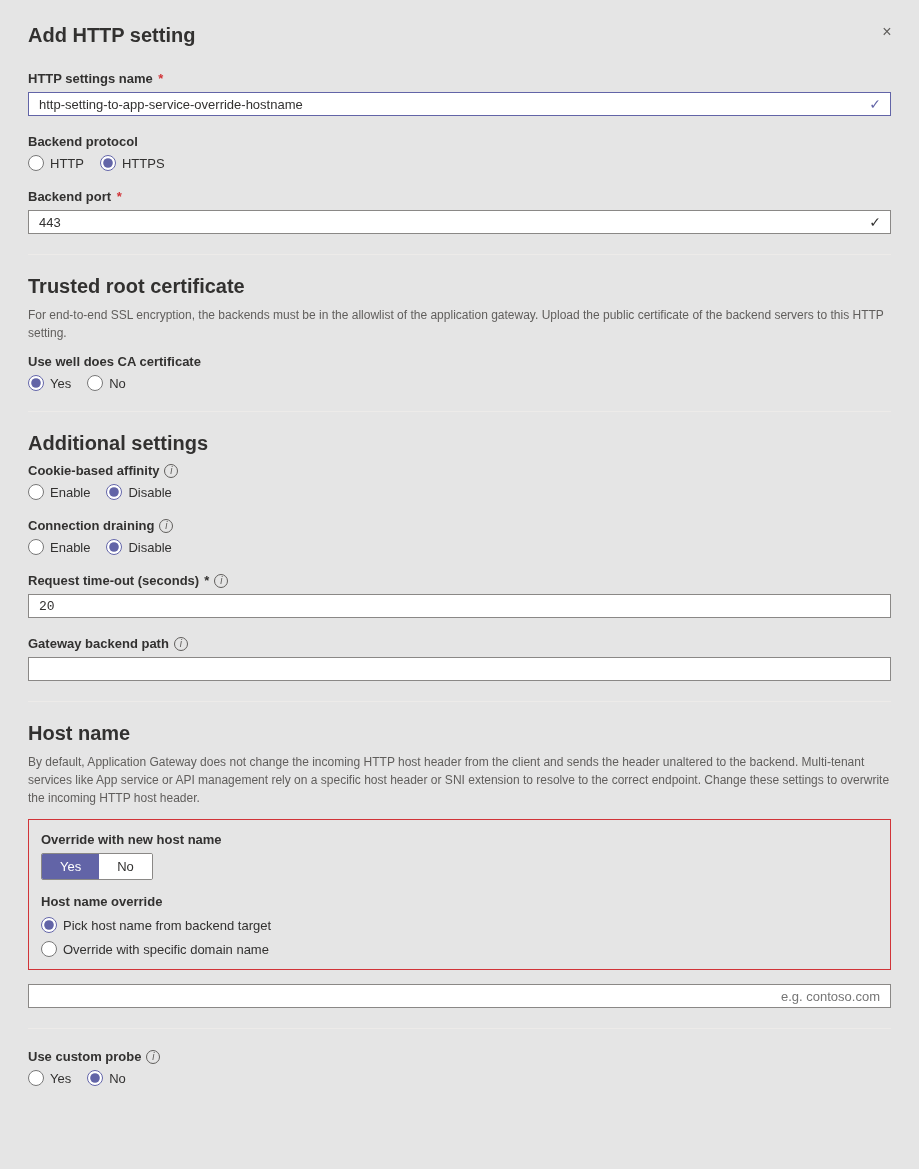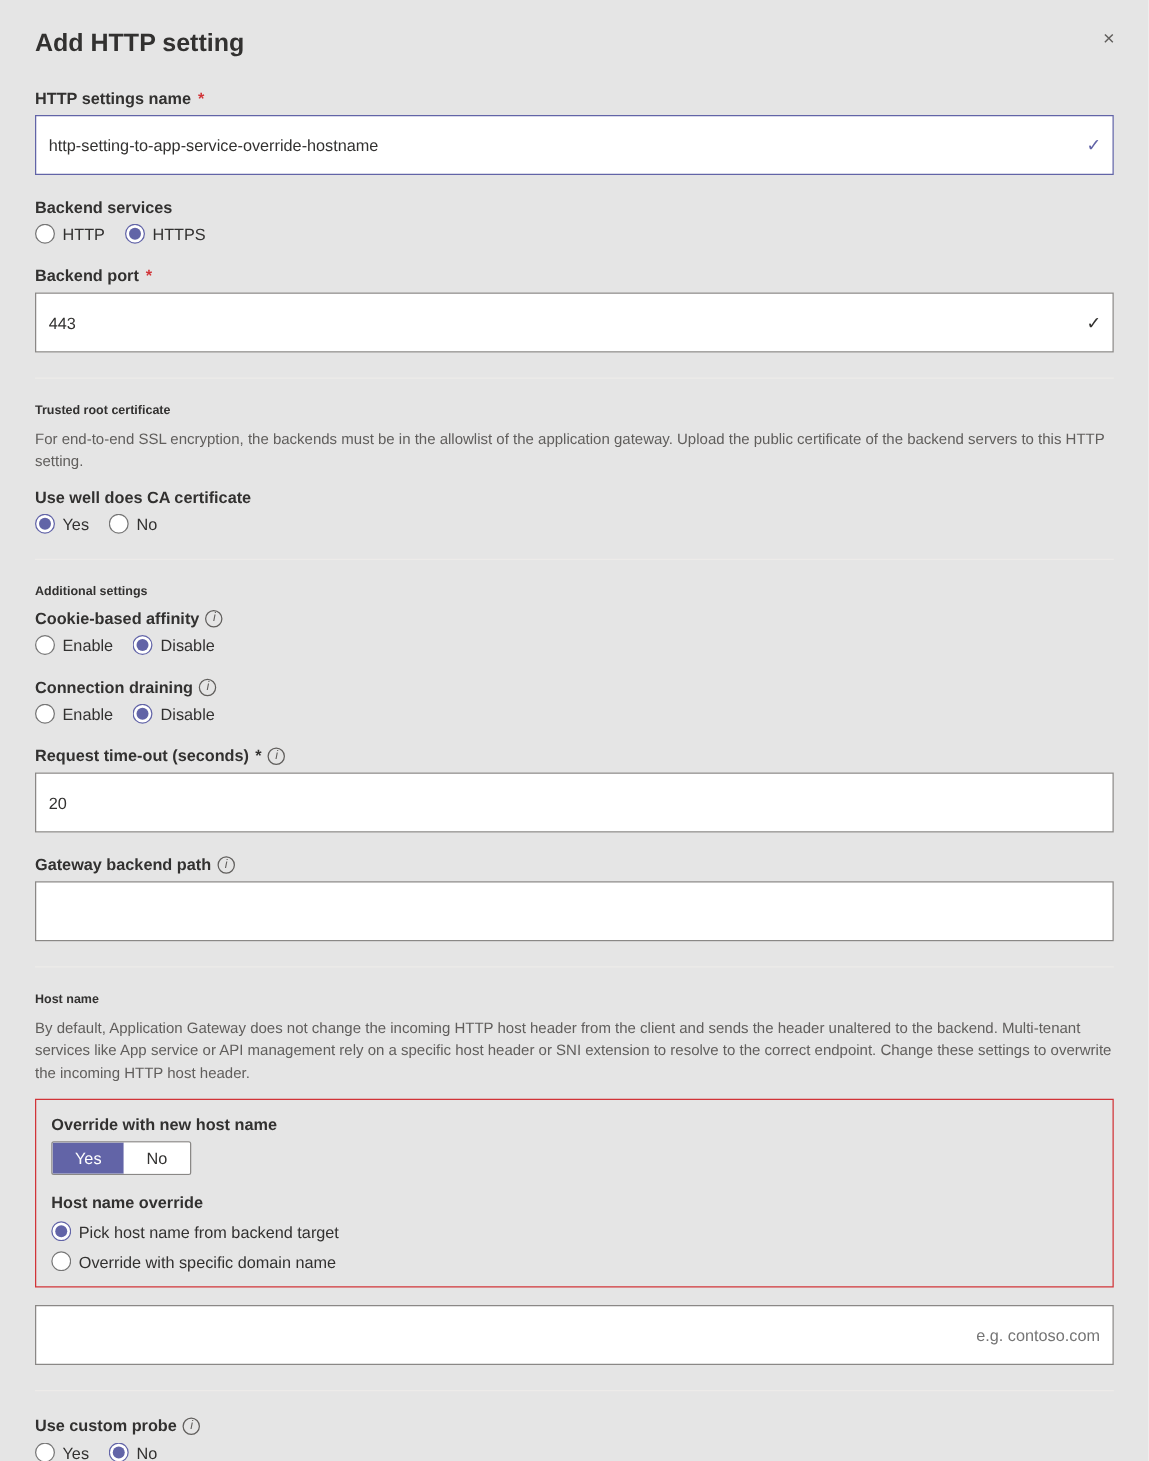--- a/index.html
+++ b/index.html
@@ -51,21 +51,21 @@
       color: #d13438;
       margin-left: 2px;
     }
     .form-input {
       width: 100%;
       border: 1px solid #8a8886;
       padding: 6px 10px;
       font-size: 13px;
       color: #323130;
       outline: none;
-      height: 48px;
+      height: 24px;
     }
     .input-with-check {
       position: relative;
     }
     .input-with-check .form-input {
       padding-right: 32px;
       border-color: #6264a7;
     }
     .input-with-check .check-icon {
       position: absolute;
@@ -98,21 +98,21 @@
       gap: 6px;
       cursor: pointer;
     }
     .radio-item input[type="radio"] {
       width: 16px;
       height: 16px;
       accent-color: #6264a7;
       cursor: pointer;
     }
     .section-title {
-      font-size: 10px;
+      font-size: 20px;
       font-weight: 700;
       color: #323130;
       margin-bottom: 8px;
     }
     .section-desc {
       font-size: 12px;
       color: #605e5c;
       margin-bottom: 12px;
       line-height: 1.5;
     }
@@ -205,21 +205,21 @@
     <label class="form-label">
       <span>HTTP settings name</span><span class="required"> *</span>
     </label>
     <div class="input-with-check">
       <input type="text" class="form-input" value="http-setting-to-app-service-override-hostname" style="">
       <span class="check-icon">✓</span>
     </div>
   </div>
 
   <div class="form-group">
-    <label class="form-label">Backend services</label>
+    <label class="form-label">Backend protocol</label>
     <div class="radio-group">
       <label class="radio-item">
         <input type="radio" name="backend_protocol" style="">
         <span>HTTP</span>
       </label>
       <label class="radio-item">
         <input type="radio" name="backend_protocol" checked="" style="">
         <span>HTTPS</span>
       </label>
     </div>
@@ -293,21 +293,21 @@
         </label>
       </div>
     </div>
 
     <div class="form-group">
       <div class="label-with-info">
         <span>Request time-out (seconds)</span>
         <span class="required"> *</span>
         <span class="info-icon">i</span>
       </div>
-      <input type="text" class="form-input" value="20" style="width: 100%;">
+      <input type="text" class="form-input" value="20" style="width: 100%; font-family: Liberation Mono, monospace;">
     </div>
 
     <div class="form-group">
       <div class="label-with-info">
         <span>Gateway backend path</span>
         <span class="info-icon">i</span>
       </div>
       <input type="text" class="form-input" value="" style="width: 100%;">
     </div>
   </div>

